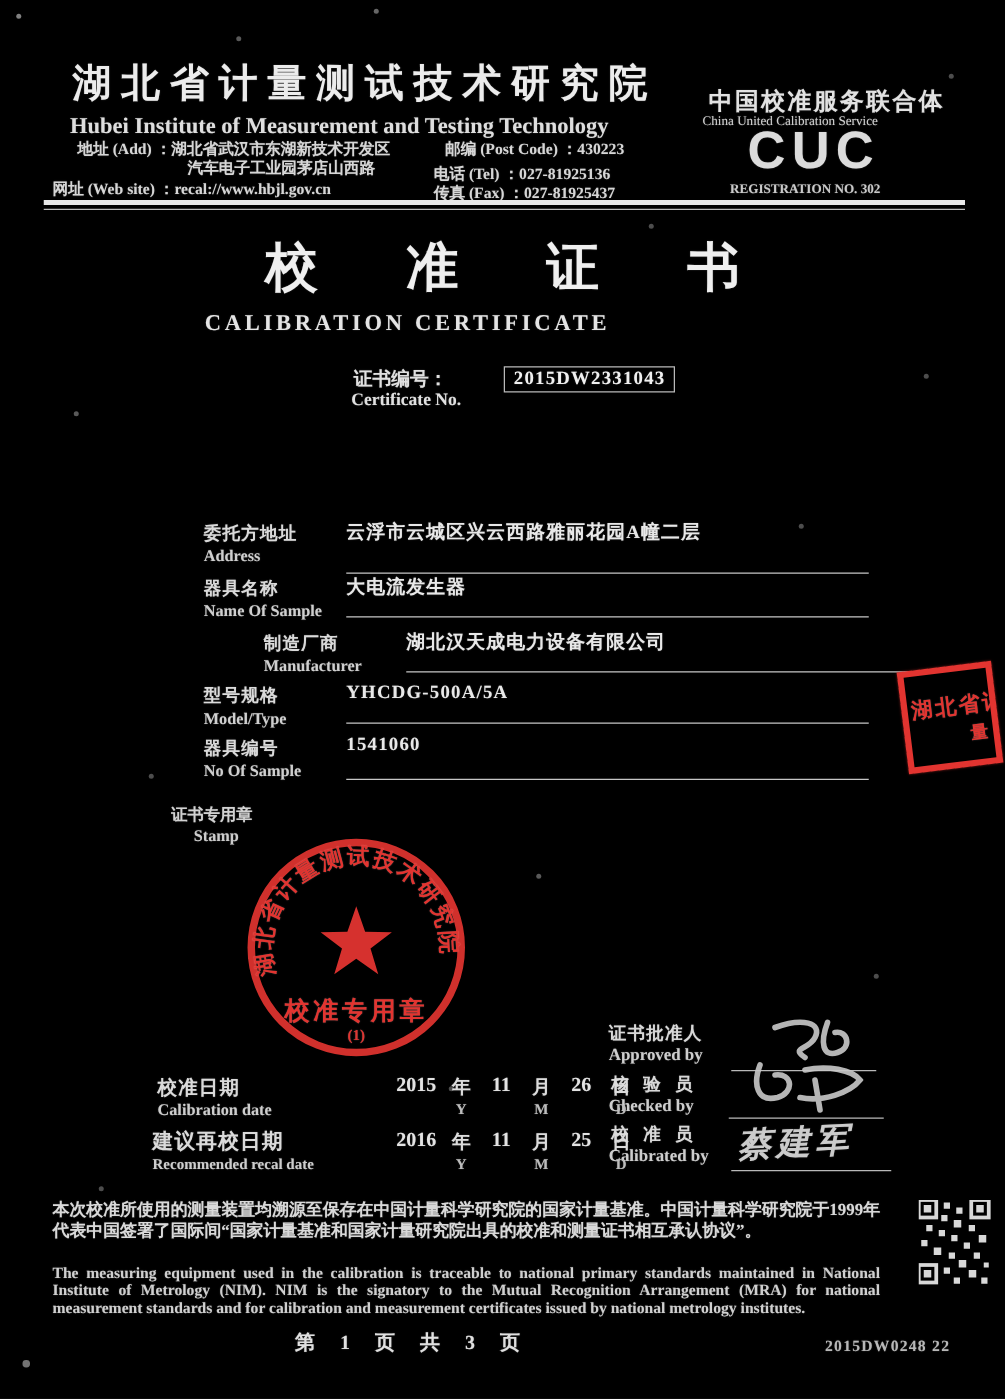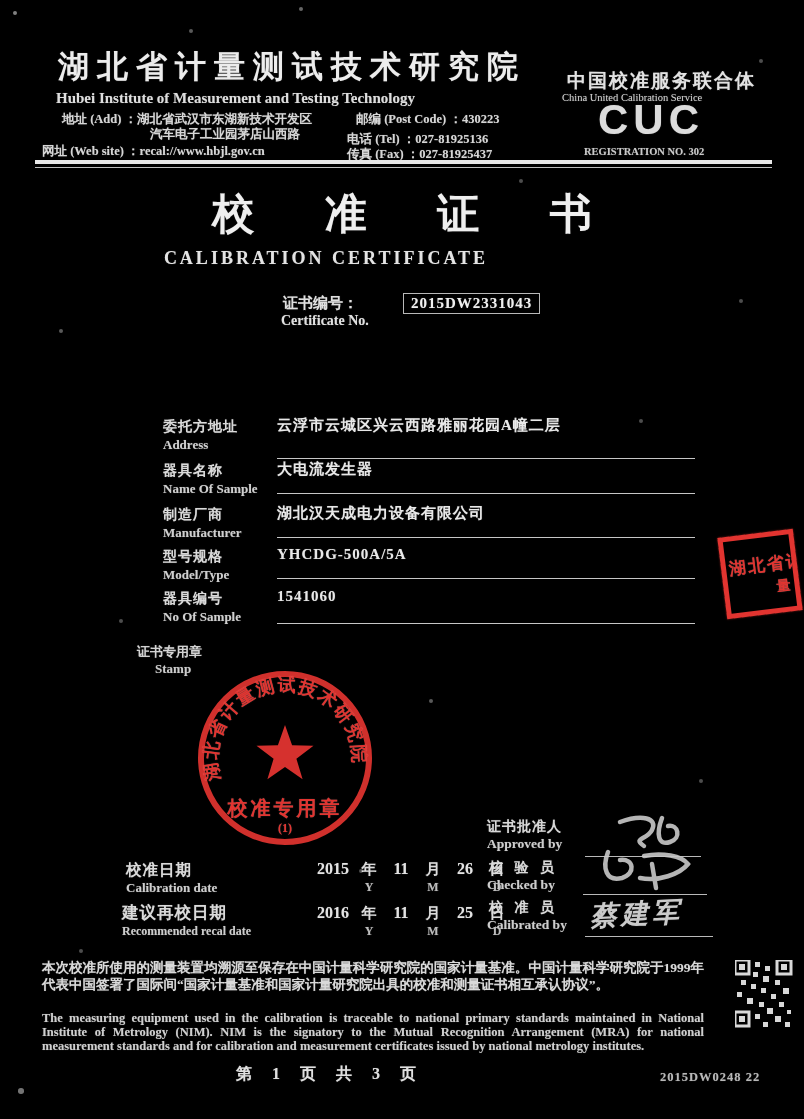--- a/index.html
+++ b/index.html
@@ -4,21 +4,21 @@
 <style>
   html,body{margin:0;padding:0;background:#1a1a1a;}
   .page{
     position:relative;width:804px;height:1119px;background:#000;
     color:#e0e0e0;font-family:"Liberation Serif", serif;overflow:hidden;
     text-shadow:0 0 1px rgba(255,255,255,.35);
   }
   .abs{position:absolute;}
   
   .inst-cn{left:58px;top:46px;font-size:31px;font-weight:bold;letter-spacing:8px;color:#ececec;white-space:nowrap;}
-  .inst-en{left:56px;top:90px;font-size:15px;font-weight:bold;color:#dedede;}
+  .inst-en{left:56px;top:90px;font-size:18px;font-weight:bold;color:#dedede;}
   .contact{font-size:12.5px;font-weight:bold;color:#d6d6d6;line-height:15px;}
   .c-addr{left:62px;top:112px;width:290px;}
   .c-addr2{left:150px;top:127px;}
   .c-web{left:42px;top:144px;}
   .c-post{left:340px;top:112px;padding-left:16px;}
   .c-tel{left:347px;top:132px;}
   .c-fax{left:347px;top:147px;}
   .cuc-cn{left:567px;top:68px;font-size:19px;font-weight:bold;letter-spacing:2px;color:#e2e2e2;}
   .cuc-en{left:562px;top:92px;font-size:10.5px;font-weight:normal;color:#cfcfcf;}
   .cuc-abbr{left:598px;top:96px;font-size:42px;font-weight:bold;letter-spacing:5px;color:#dcdcdc;font-family:"Liberation Sans",sans-serif;}
@@ -111,21 +111,21 @@
     <div class="f-en">Address</div>
     <div class="f-val">云浮市云城区兴云西路雅丽花园A幢二层</div>
     <div class="f-line" style="top:40px;"></div>
   </div>
   <div class="field" style="top:462px;">
     <div class="f-cn">器具名称</div>
     <div class="f-en">Name Of Sample</div>
     <div class="f-val">大电流发生器</div>
     <div class="f-line" style="top:31px;"></div>
   </div>
-  <div class="field" style="top:506px;">
+  <div class="field" style="top:506px;margin-left:48px;">
     <div class="f-cn">制造厂商</div>
     <div class="f-en">Manufacturer</div>
     <div class="f-val">湖北汉天成电力设备有限公司</div>
     <div class="f-line" style="top:31px;"></div>
   </div>
   <div class="field" style="top:548px;">
     <div class="f-cn">型号规格</div>
     <div class="f-en">Model/Type</div>
     <div class="f-val">YHCDG-500A/5A</div>
     <div class="f-line" style="top:30px;"></div>

